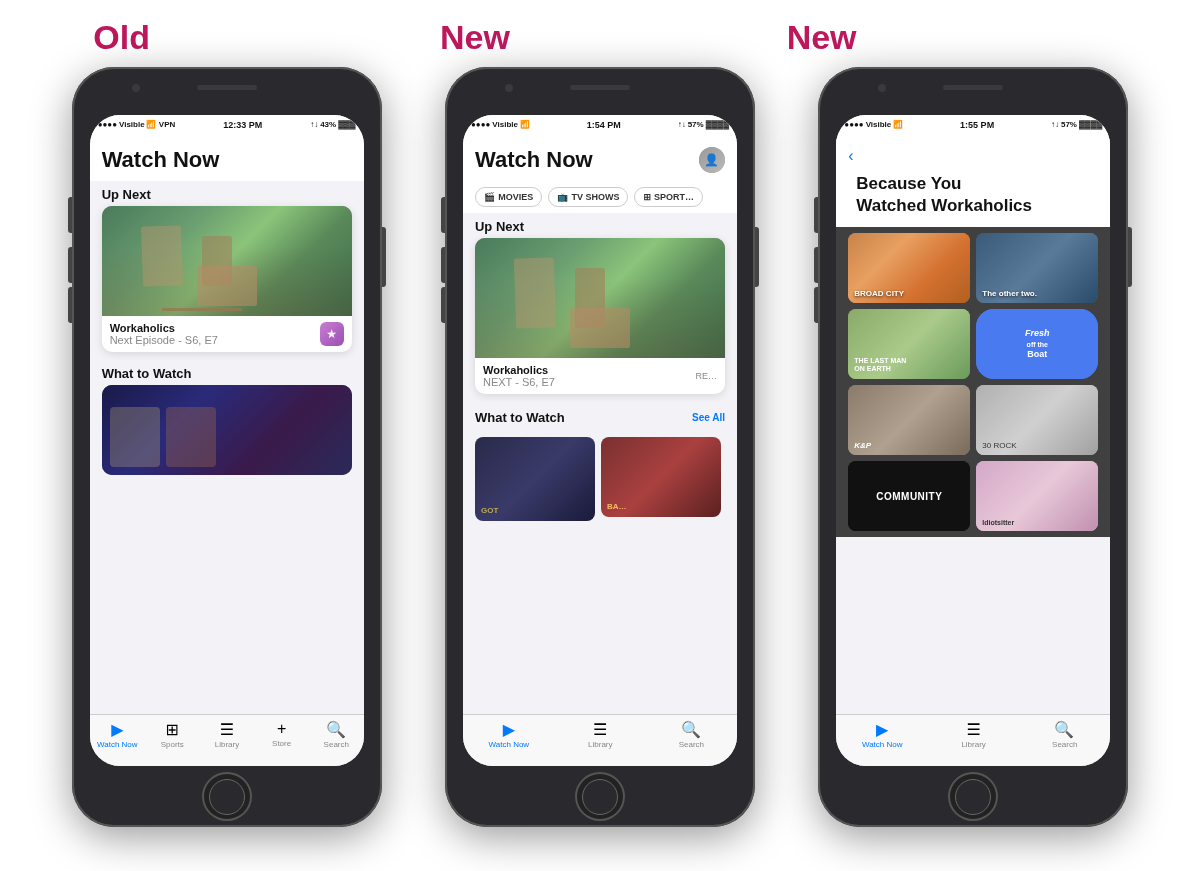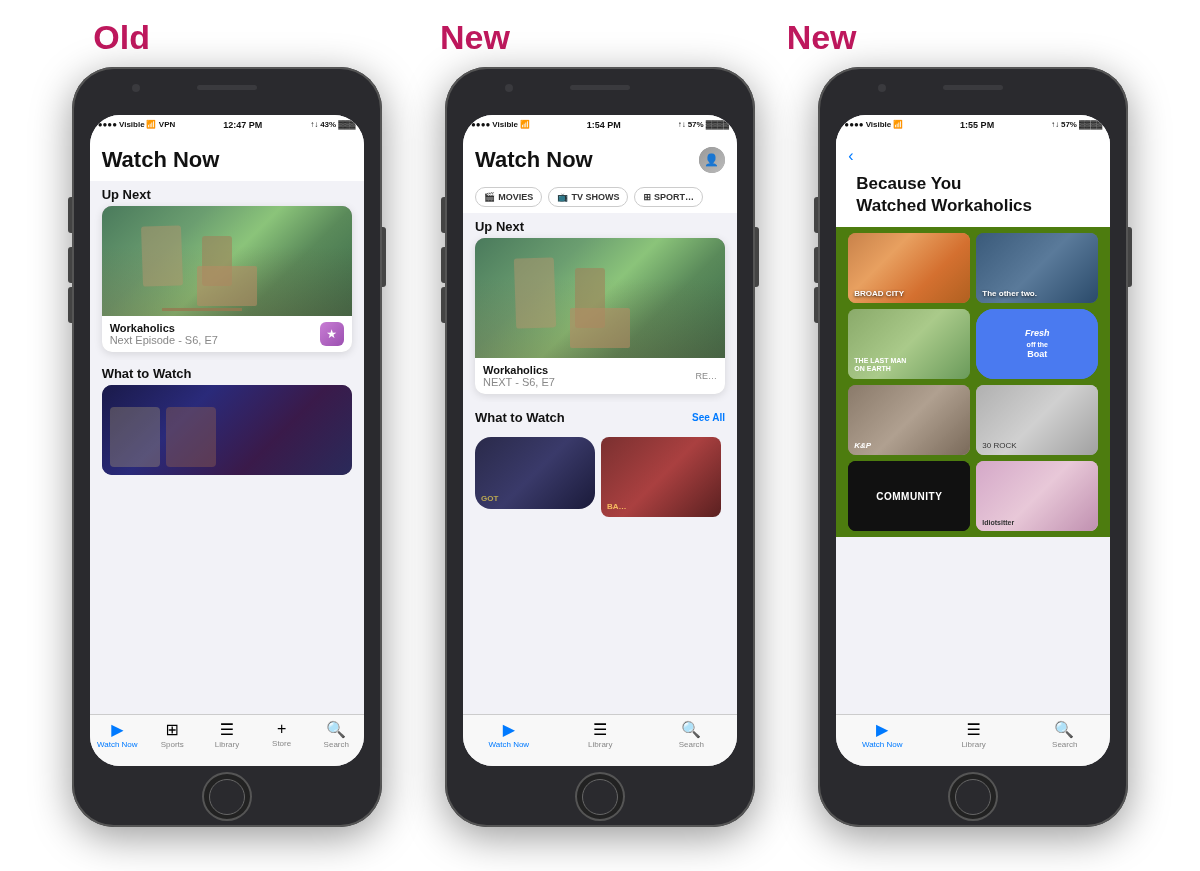--- a/index.html
+++ b/index.html
@@ -304,21 +304,21 @@
       padding: 0 20px 10px;
       background: white;
       line-height: 1.3;
     }
 
     .rec-grid {
       display: grid;
       grid-template-columns: 1fr 1fr;
       gap: 6px;
       padding: 6px 12px;
-      background: #4d7c0f;
+      background: #404040;
     }
 
     .rec-card {
       border-radius: 8px;
       overflow: hidden;
       height: 70px;
       position: relative;
     }
 
     
@@ -327,22 +327,22 @@
     .last-man { background: linear-gradient(135deg, #7a9a5a, #9aba6a, #5a8a4a); }
     .fresh-boat { background: #4a7af0; border-radius: 18px; }
     .kp { background: linear-gradient(135deg, #8a7a6a, #aaa090); }
     .thirty-rock { background: linear-gradient(135deg, #b0b0b0, #cccccc, #aaaaaa); }
     .community { background: #111; }
     .idiotsitter { background: linear-gradient(135deg, #d4a8c8, #e8c8d8); }
 
     
     .got-card {
       width: 48%;
-      height: 72px;
-      border-radius: 16px;
+      height: 84px;
+      border-radius: 8px;
       background: linear-gradient(135deg, #2a2a4a, #3a3a6a, #1a1a3a);
       overflow: hidden;
       position: relative;
       flex-shrink: 0;
     }
     .ba-card {
       width: 48%;
       height: 80px;
       border-radius: 8px;
       background: linear-gradient(135deg, #7a3030, #aa4040, #5a2020);
@@ -446,21 +446,21 @@
       <div class="speaker"></div>
     </div>
     <div class="screen">
 
       <div class="status-bar">
         <div class="status-left">
           <span>●●●●</span>
           <span>Visible</span>
           <span>📶 VPN</span>
         </div>
-        <div class="status-center">12:47 PM</div>
+        <div class="status-center">12:33 PM</div>
         <div class="status-right">
           <span>↑↓</span>
           <span>43%</span>
           <span>▓▓▓</span>
         </div>
       </div>
 
       <div class="scroll-content">
         <div class="watch-now-header">
           <span style="font-size:22px;font-weight:800;">Watch Now</span>

